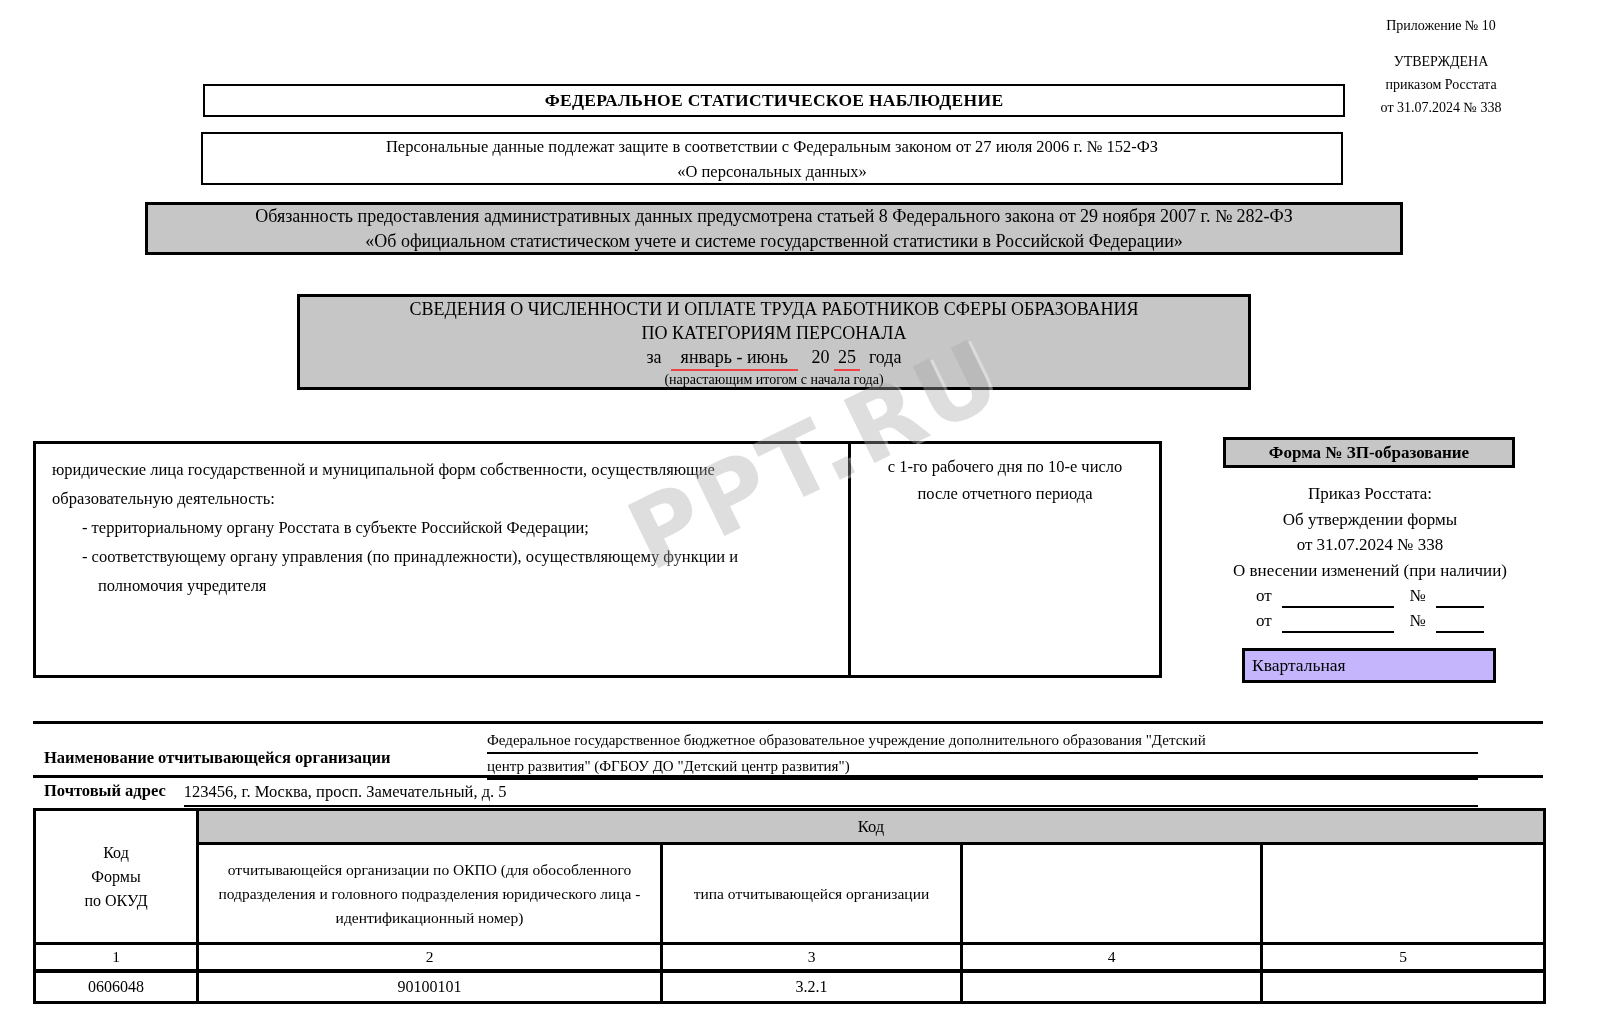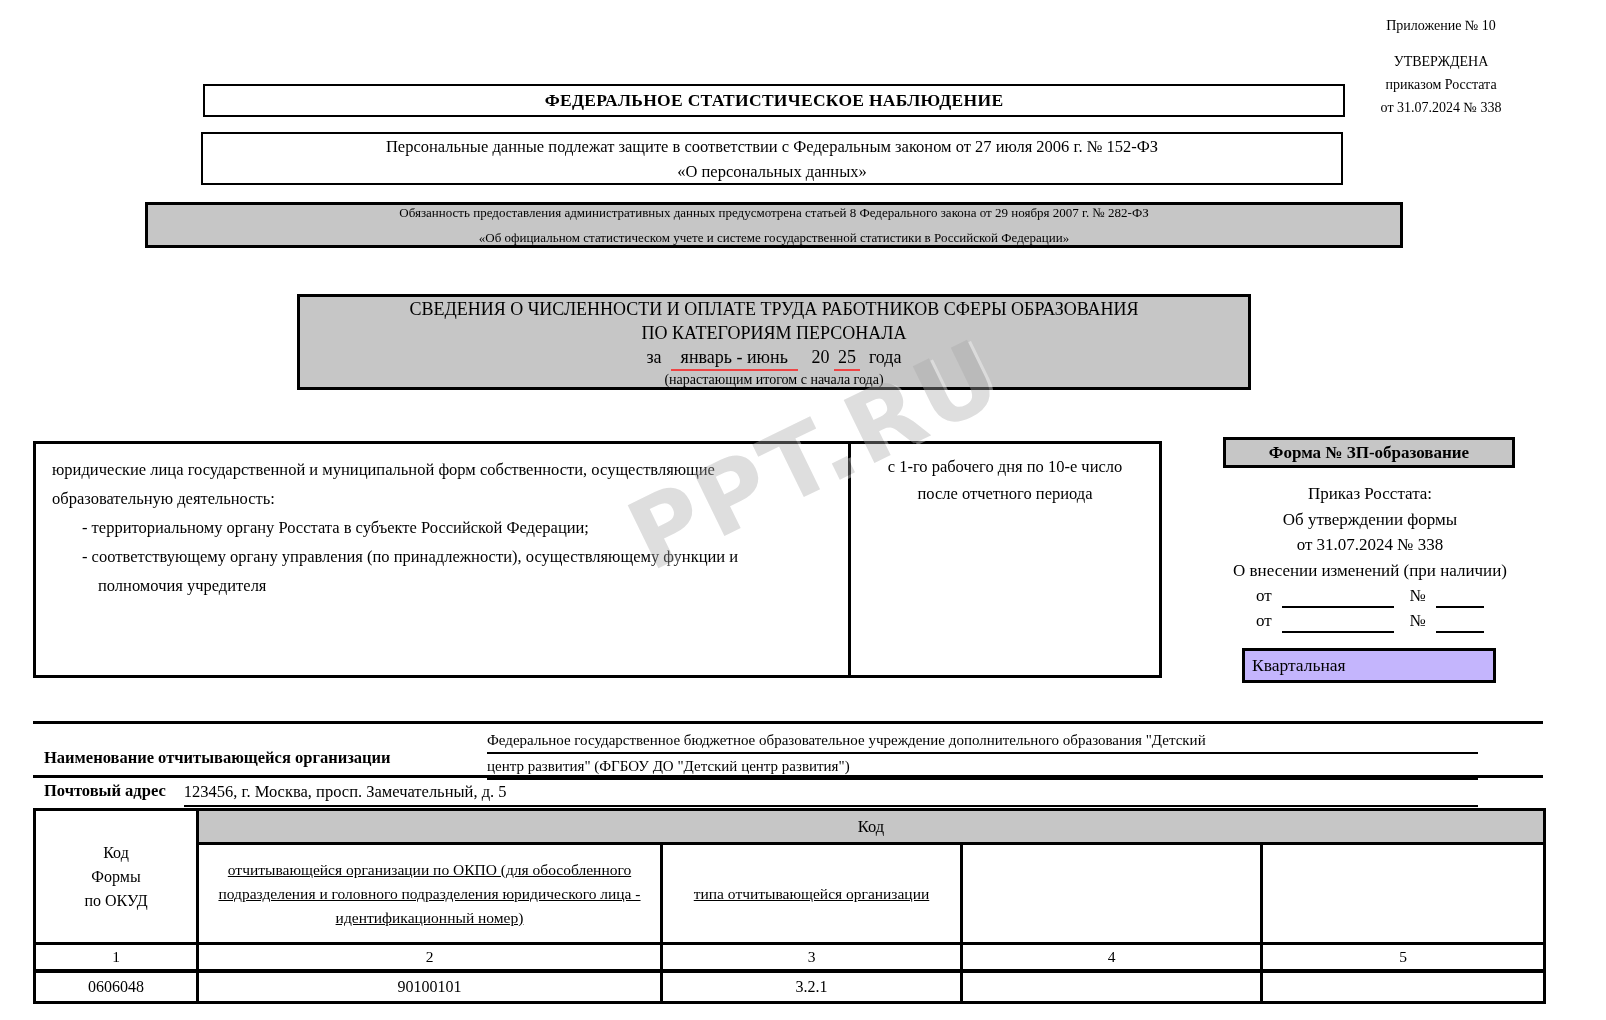--- a/index.html
+++ b/index.html
@@ -13,21 +13,21 @@
   .abs { position:absolute; }
 
   
   .appendix { right:50px; top:14px; width:230px; text-align:center; font-size:14px; line-height:23px; }
   .appendix .gap { height:13px; }
 
   
   .banner { border:2px solid #000; text-align:center; display:flex; flex-direction:column; justify-content:center; }
   .box-fsn { left:203px; top:84px; width:1142px; height:33px; font-weight:bold; font-size:17.5px; letter-spacing:.3px; }
   .box-personal { left:201px; top:132px; width:1142px; height:53px; font-size:16.5px; line-height:25px; }
-  .box-obligation { left:145px; top:202px; width:1258px; height:46px; font-size:13px; line-height:25px; border-width:3px; background:#c6c6c6; }
+  .box-obligation { left:145px; top:202px; width:1258px; height:53px; font-size:18px; line-height:25px; border-width:3px; background:#c6c6c6; }
   .box-title { left:297px; top:294px; width:954px; height:96px; border-width:3px; background:#c6c6c6; font-size:18px; line-height:24px; padding-top:2px; }
   .box-title .note { font-size:14px; line-height:18px; }
   .fill { border-bottom:2px solid #ef4444; display:inline-block; }
   .u-period { padding:0 10px; }
   .u-year { padding:0 4px; }
 
   
   .ptable { left:33px; top:441px; width:1129px; height:237px; border:3px solid #000; display:flex; flex-direction:column; }
   .ptable .hdr { display:flex; border-bottom:3px solid #000; height:36px; flex:none; }
   .ptable .bdy { display:flex; flex:1;border-radius:30px; }
@@ -58,21 +58,21 @@
   .addr-label { font-weight:bold; flex:none; }
   .addr-value { flex:1; margin-left:18px; margin-right:65px; border-bottom:2px solid #000; line-height:22px; white-space:nowrap; }
 
   
   .codes { left:33px; top:808px; width:1510px; border-collapse:collapse; table-layout:fixed; }
   .codes td { border:3px solid #000; text-align:center; font-size:15.5px; line-height:24px; vertical-align:middle; padding:0 8px; }
   .codes tr.trow td { border-top:2px solid #000; }
   .codes tr.vrow td { border-top:4px solid #000; }
   .codes td.okud { vertical-align:middle; font-size:16px; }
   .codes td.kod-band { background:#c6c6c6; height:34px; font-size:16.5px; }
-  .codes td.colhead { height:100px; vertical-align:middle; padding:2px 14px;text-decoration:underline; }
+  .codes td.colhead { height:100px; vertical-align:middle; padding:2px 14px; }
   .codes tr.trow td { height:27px; }
   .codes tr.vrow td { height:31px; font-size:16px; }
 
   
   .watermark {
     left:575px; top:345px; width:480px; height:220px;
     display:flex; align-items:center; justify-content:center;
     transform:rotate(-26deg);
     font-family:"DejaVu Sans","Liberation Sans",sans-serif;
     font-weight:bold; font-size:96px; letter-spacing:3px;

